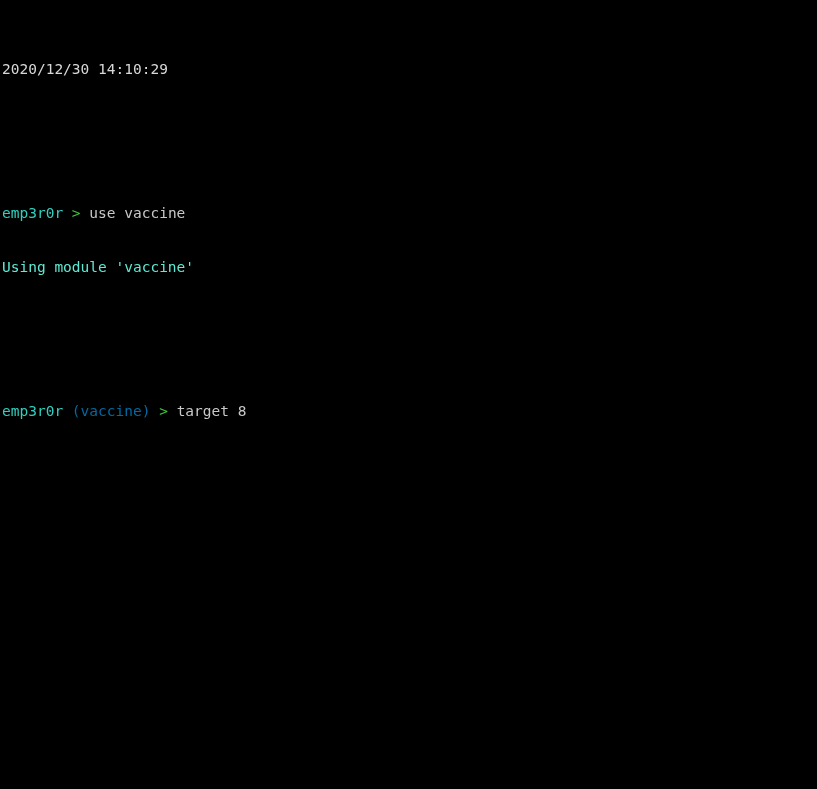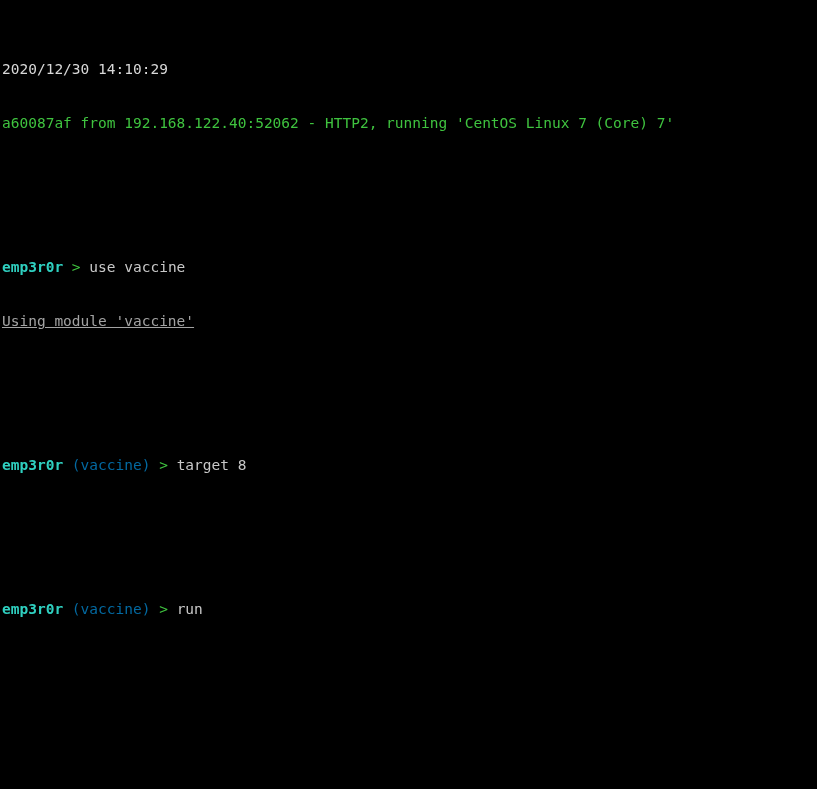--- a/index.html
+++ b/index.html
@@ -31,44 +31,42 @@
     height: 18px;
     white-space: pre;
     display: block;
   }
   .blank { height: 18px; }
 
   
   .c-white   { color: #d8d8d8; margin-top: 23px; }
   .c-grey    { color: #c8c8c8; }
   .c-green   { color: #3fc33f; }
-  .c-green2  { color: #a3a3a3; text-decoration: underline; }
-  .c-cyan    { color: #2fd0c0; font-weight: bold; }
+  .c-green2  { color: #5eead4; }
+  .c-cyan    { color: #2fd0c0; }
   .c-seagreen{ color: #0369a1; }
 </style>
 </head>
 <body>
 
 <div id="terminal">
 
   <div class="line"><span class="c-white">2020/12/30 14:10:29</span></div>
-  <div class="line"><span class="c-green">a60087af from 192.168.122.40:52062 - HTTP2, running 'CentOS Linux 7 (Core) 7'</span></div>
 
   <div class="blank"></div>
 
   <div class="line"><span class="c-cyan">emp3r0r</span><span class="c-white"> </span><span class="c-green">&gt;</span><span class="c-white"> </span><span class="c-grey">use vaccine</span></div>
   <div class="line"><span class="c-green2">Using module 'vaccine'</span></div>
 
   <div class="blank"></div>
 
   <div class="line"><span class="c-cyan">emp3r0r</span><span class="c-white"> </span><span class="c-seagreen">(vaccine)</span><span class="c-white"> </span><span class="c-green">&gt;</span><span class="c-white"> </span><span class="c-grey">target 8</span></div>
 
   <div class="blank"></div>
 
-  <div class="line"><span class="c-cyan">emp3r0r</span><span class="c-white"> </span><span class="c-seagreen">(vaccine)</span><span class="c-white"> </span><span class="c-green">&gt;</span><span class="c-white"> </span><span class="c-grey">run</span></div>
 
   <div class="blank"></div>
 
   
   
   
 
   
   
 

